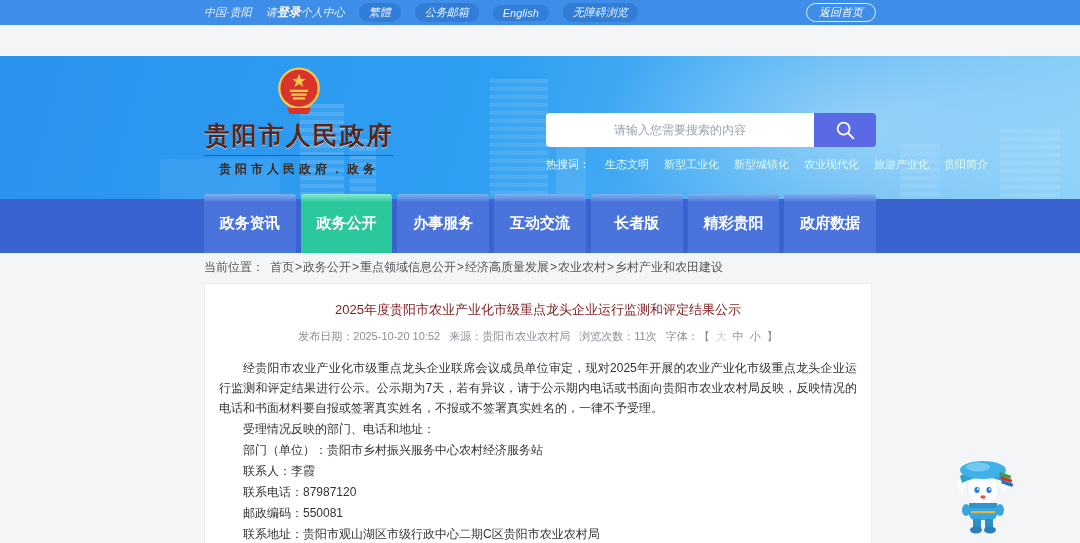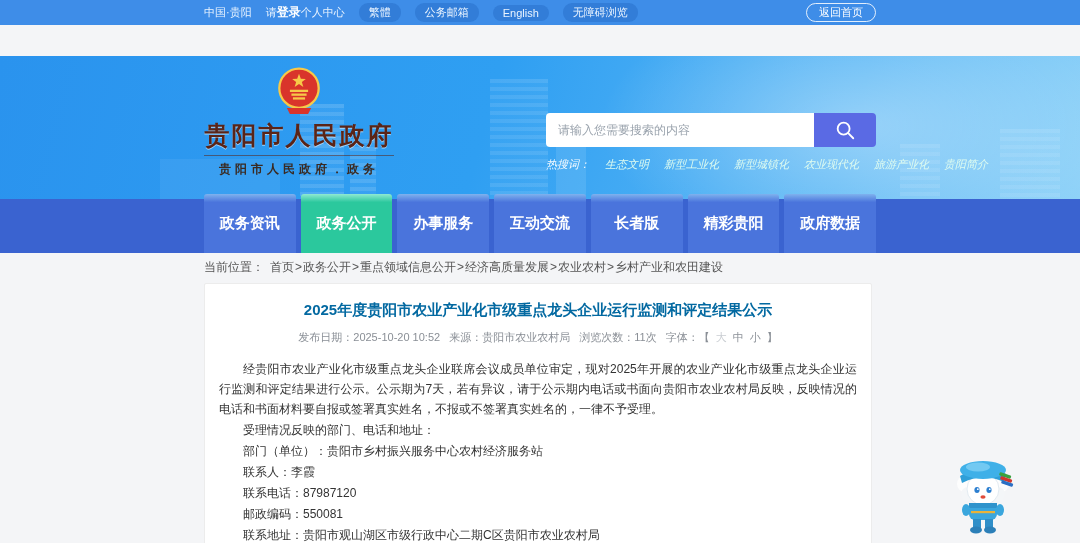--- a/index.html
+++ b/index.html
@@ -2,21 +2,21 @@
 <html><head>
 <meta charset="utf-8">
 <style>
   * { margin:0; padding:0; box-sizing:border-box; }
   html,body { width:1080px; height:543px; overflow:hidden; }
   body { font-family:"Liberation Sans","DejaVu Sans",sans-serif; background:#f4f5f7; position:relative; }
   .shell { width:672px; margin-left:204px; position:relative; }
 
   
   .topbar { height:25px; background:#3e8de8; display:flex; align-items:center; }
-  .topbar .shell { display:flex; align-items:center; gap:14px; }
+  .topbar .shell { display:flex; align-items:center; gap:14px;font-style:italic; }
   .toplink { color:#eaf4ff; font-size:11px; cursor:pointer; white-space:nowrap; }
   .toplink.pill { background:rgba(10,70,160,0.22); border-radius:9px; padding:2px 10px; }
   .toplink b { color:#fff; font-size:12px; }
   .home-btn { margin-left:auto; color:#fff; font-size:11px; border:1px solid rgba(255,255,255,.85);
               border-radius:10px; padding:1px 12px; cursor:pointer; white-space:nowrap; }
 
   
   .banner { height:143px; background:linear-gradient(105deg,#2a93ee 0%,#2f9ff2 45%,#5cb8f5 78%,#8fd2f8 100%); position:relative; overflow:hidden;margin-top:31px; }
   .glow { position:absolute; right:-40px; top:-60px; width:520px; height:260px; border-radius:50%;
           background:radial-gradient(closest-side, rgba(255,255,255,.35), rgba(255,255,255,0)); }
@@ -28,45 +28,45 @@
   .emblem { width:46px; height:50px; margin:0 auto; display:block; }
   .site-title { font-size:25px; font-weight:bold; letter-spacing:2px; color:#5a2417;
                 text-shadow:0 1px 0 rgba(255,255,255,.55); padding-bottom:3px;
                 border-bottom:1px solid rgba(90,36,23,.55); margin-top:2px; }
   .site-sub { font-size:12px; font-weight:bold; letter-spacing:4px; color:#3a2a22; margin-top:5px; }
   .site-url { font-size:12px; font-weight:bold; color:#2e2620; letter-spacing:1px; margin-top:2px; }
 
   .search-col { margin-left:auto; width:330px; padding-top:57px; }
   .search-row { display:flex; height:34px; }
   .search-input { flex:1; border:none; outline:none; border-radius:4px 0 0 4px; padding:6px 12px;
-                  font-size:12px; color:#333; background:#fff; }
+                  font-size:12px; color:#333; background:#fff;text-align:center; }
   .search-input::placeholder { color:#9aa3ad; }
   .search-btn { width:62px; background:#5a6ae4; border:none; border-radius:0 4px 4px 0;
                 display:flex; align-items:center; justify-content:center; cursor:pointer; }
-  .hotwords { display:flex; gap:15px; margin-top:10px; font-size:11px; color:#eaf6ff; white-space:nowrap;font-style:italic; }
+  .hotwords { display:flex; gap:15px; margin-top:10px; font-size:11px; color:#eaf6ff; white-space:nowrap; }
   .hotword { cursor:pointer; color:#defcf0; }
   .hotlabel { color:#f4faff; }
 
   
   .nav { height:54px; background:#3a63d0; }
   .nav .shell { display:flex; gap:5px; height:100%;border-radius:9px; }
   .tab { flex:1; display:flex; align-items:center; justify-content:center; color:#fff;
          font-size:15px; font-weight:bold; background:linear-gradient(180deg,#7fb2ee 0%,#4a74dc 14%);
          border-radius:3px 3px 0 0; margin-top:-5px; height:59px; cursor:pointer; }
   .tab.active { background:linear-gradient(180deg,#8fe9d2 0%,#2bc89d 14%); }
 
   
   .crumbs { height:28px; display:flex; align-items:center; font-size:12px; color:#555;text-align:right; }
   .crumb { cursor:pointer; color:#555; }
   .crumb-sep { color:#555; margin:0 1px; }
 
   
   .card { width:668px; margin:2px 0 0 204px; background:#fff; border:1px solid #ececec;
           border-radius:2px; padding:14px 14px 40px 14px; min-height:300px; }
-  .art-title { text-align:center; font-size:15px; font-weight:bold; color:#0369a1; margin-top:3px; }
+  .art-title { text-align:center; font-size:13px; font-weight:normal; color:#7f1d1d; margin-top:3px; }
   .art-meta { text-align:center; font-size:11px; color:#8a8f96; margin-top:10px; }
   .art-meta span { margin:0 3px; }
   .fs-opt { cursor:pointer; color:#8a8f96; margin:0 2px; }
   .fs-opt.muted { color:#c9cdd2; }
   .art-body { margin-top:14px; font-size:12px; color:#333; line-height:20px; }
   .art-body p { text-indent:2em; text-align:justify; margin-bottom:1px; }
 
   .tbl-caption { text-align:center; font-size:12.5px; font-weight:bold; color:#333; margin:8px 0 6px; }
 
   

